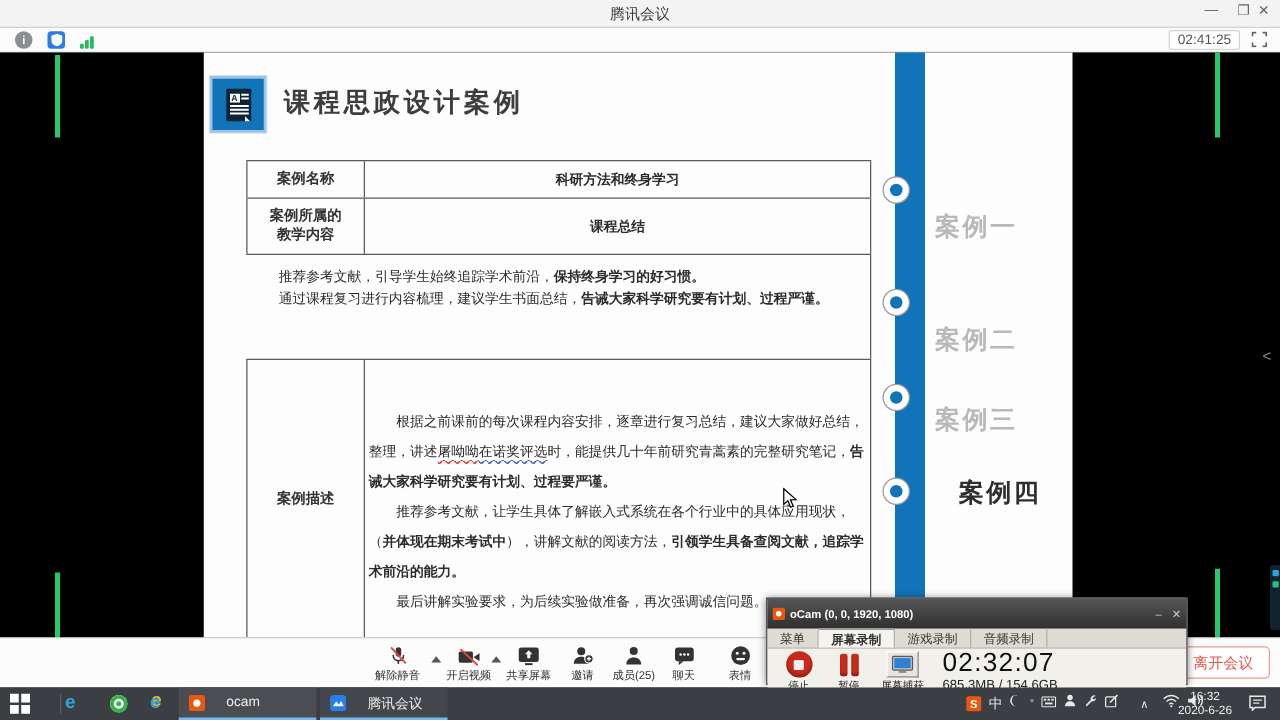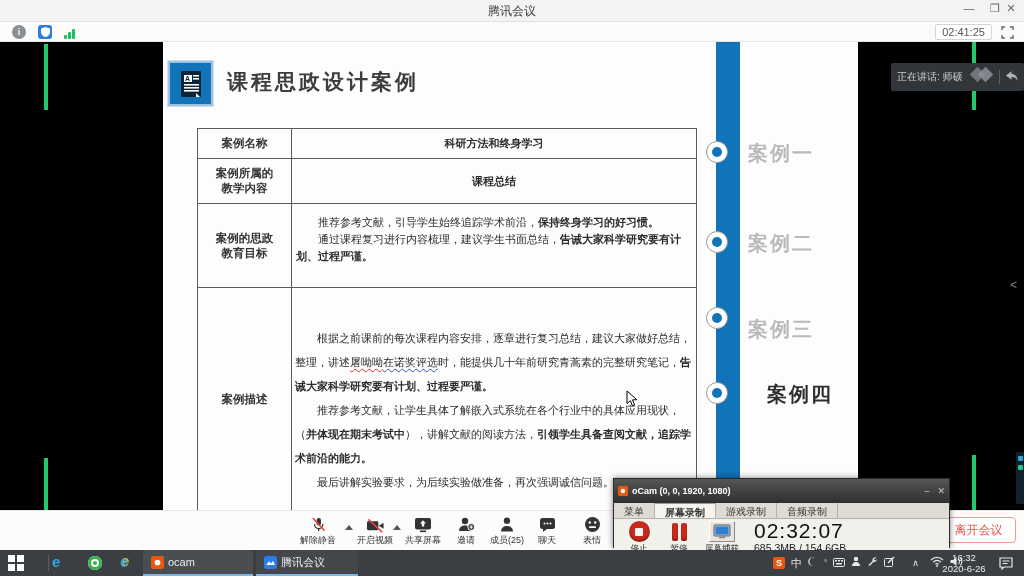--- a/index.html
+++ b/index.html
@@ -43,21 +43,21 @@
   .bold{font-weight:bold;}
   .u-red{text-decoration:underline wavy #d93025 1px;text-underline-offset:2px;}
   .u-blue{text-decoration:underline wavy #3355cc 1px;text-underline-offset:2px;}
 
   
   .navbar{position:absolute;left:553px;top:0;width:24px;height:468px;background:#1173b8;}
   .navdot{position:absolute;width:22px;height:22px;border-radius:50%;background:#fff;border:1px solid #9a9a9a;
           display:flex;align-items:center;justify-content:center;}
   .navdot i{width:10px;height:10px;border-radius:50%;background:#1173b8;}
   .navlabel{position:absolute;font-size:20px;font-weight:bold;letter-spacing:2px;}
-  .navlabel.dim{color:#b9b9b9;}
+  .navlabel.dim{color:#b9b9b9;margin-top:28px;}
   .navlabel.on{color:#2e2e2e;}
 
   
   .speaking{left:891px;top:63px;width:133px;height:28px;background:#31363a;border-radius:2px;
             display:flex;align-items:center;padding:0 6px;z-index:5;}
   .speaking .stxt{font-size:10px;color:#cdd1d4;white-space:nowrap;}
   .sep{width:1px;height:14px;background:#5a6065;margin:0 5px;}
 
   .panel-chevron{left:1010px;top:278px;color:#8a8a8a;font-size:12px;z-index:4;}
   .sliver{left:1016px;top:452px;width:8px;height:52px;background:#10222e;border-radius:2px 0 0 2px;z-index:4;}
@@ -99,21 +99,21 @@
   .leavebtn{position:absolute;left:941px;top:6px;width:75px;height:26px;border:1px solid #eb9a90;border-radius:4px;
             color:#e4564a;font-size:12px;background:#fff;text-align:center;line-height:24px;cursor:pointer;}
 
   
   .taskbar{left:0;top:550px;width:1024px;height:26px;background:#3b3e43;z-index:20;}
   .startbtn{position:absolute;left:8px;top:5px;width:16px;height:16px;display:grid;
             grid-template-columns:7px 7px;grid-template-rows:7px 7px;gap:2px;}
   .startbtn i{background:#fff;}
   .tb-div{position:absolute;left:48px;top:5px;width:1px;height:16px;background:#5a5e63;}
   .tb-item{position:absolute;top:0;height:26px;display:flex;align-items:center;padding:0 8px;
-           border-bottom:2px solid #7ab8ea;color:#eee;font-size:11px;gap:4px;}
+           border-bottom:2px solid #7ab8ea;color:#eee;font-size:11px;gap:17px;}
   .tray{position:absolute;top:0;height:26px;display:flex;align-items:center;color:#e8e8e8;}
   .trayico{margin:0 3px;font-size:11px;line-height:26px;}
   .clock{position:absolute;left:938px;top:2px;width:52px;text-align:center;font-size:9.5px;color:#eee;line-height:11px;}
 </style>
 </head>
 <body>
 
 <div id="stage">
 
   <div class="abs titlebar">
@@ -173,24 +173,20 @@
           <div class="tval center">科研方法和终身学习</div>
         </div>
         <div class="trow" style="height:45px;">
           <div class="tlabel">
             <span>案例所属的</span>
               <span>教学内容</span>
           </div>
           <div class="tval center">课程总结</div>
         </div>
         <div class="trow" style="height:84px;">
-          <div class="tlabel">
-            <span>案例的思政</span>
-              <span>教育目标</span>
-          </div>
           <div class="tval" style="padding-top:10px;">
             <div class="para"><span>推荐参考文献，引导学生始终追踪学术前沿，</span><span class="bold">保持终身学习的好习惯。</span></div>
             <div class="para"><span>通过课程复习进行内容梳理，建议学生书面总结，</span><span class="bold">告诫大家科学研究要有计划、过程严谨。</span></div>
           </div>
         </div>
         <div class="trow last" style="height:223px;">
           <div class="tlabel">案例描述</div>
           <div class="tval" style="padding-top:38px;">
             <div class="para4"><span>根据之前课前的每次课程内容安排，逐章进行复习总结，建议大家做好总结，整理，讲述</span><span class="u-red">屠呦呦</span><span class="u-blue">在诺奖评选</span><span>时，能提供几十年前研究青蒿素的完整研究笔记，</span><span class="bold">告诫大家科学研究要有计划、过程要严谨。</span></div>
             <div class="para4"><span>推荐参考文献，让学生具体了解嵌入式系统在各个行业中的具体应用现状，（</span><span class="bold">并体现在期末考试中</span><span>），讲解文献的阅读方法，</span><span class="bold">引领学生具备查阅文献，追踪学术前沿的能力。</span></div>
@@ -207,46 +203,31 @@
           <i></i>
         </div>
       <div class="navdot" style="left:543px;top:265px;">
           <i></i>
         </div>
       <div class="navdot" style="left:543px;top:340px;">
           <i></i>
         </div>
       <div class="navlabel dim" style="left:585px;top:98px;">案例一</div>
       <div class="navlabel dim" style="left:585px;top:188px;">案例二</div>
-      <div class="navlabel dim" style="left:585px;top:274px;">案例三</div>
+      <div class="navlabel dim" style="left:585px;top:252px;">案例三</div>
       <div class="navlabel on" style="left:604px;top:339px;">案例四</div>
     </div>
 
     <div class="abs cursor">
       <svg width="12" height="17" viewBox="0 0 12 17">
           <path d="M1 1 L1 13.5 L4.3 10.7 L6.5 15.8 L8.6 14.9 L6.4 9.9 L10.8 9.7 Z" fill="#fff" stroke="#000" stroke-width="1"></path>
         </svg>
     </div>
   </div>
 
-  <div class="abs speaking">
-    <span class="stxt">正在讲话: 师硕</span>
-    <span style="margin-left:5px;">
-      <svg width="26" height="18" viewBox="0 0 26 18">
-          <rect x="4" y="3" width="11" height="11" transform="rotate(45 9.5 8.5)" fill="#70767b"></rect>
-          <rect x="12" y="3" width="11" height="11" transform="rotate(45 17.5 8.5)" fill="#8c9297" opacity="0.85"></rect>
-        </svg>
-    </span>
-    <span class="sep"></span>
-    <span>
-      <svg width="13" height="12" viewBox="0 0 14 12">
-          <path d="M7 1 L1 5.5 L7 10 V7.2 C10 7.2 12 8.4 13.4 11 C13.4 6 10.4 3.9 7 3.9 Z" fill="#aeb3b6"></path>
-        </svg>
-    </span>
-  </div>
 
   <div class="abs panel-chevron">&lt;</div>
   <div class="abs sliver">
       <i style="background:#2fa3d8;"></i>
       <i style="background:#27c08a;"></i>
     </div>
 
   <div class="abs ocam">
     <div class="ocam-title">
       <svg width="10" height="10" viewBox="0 0 10 10">

